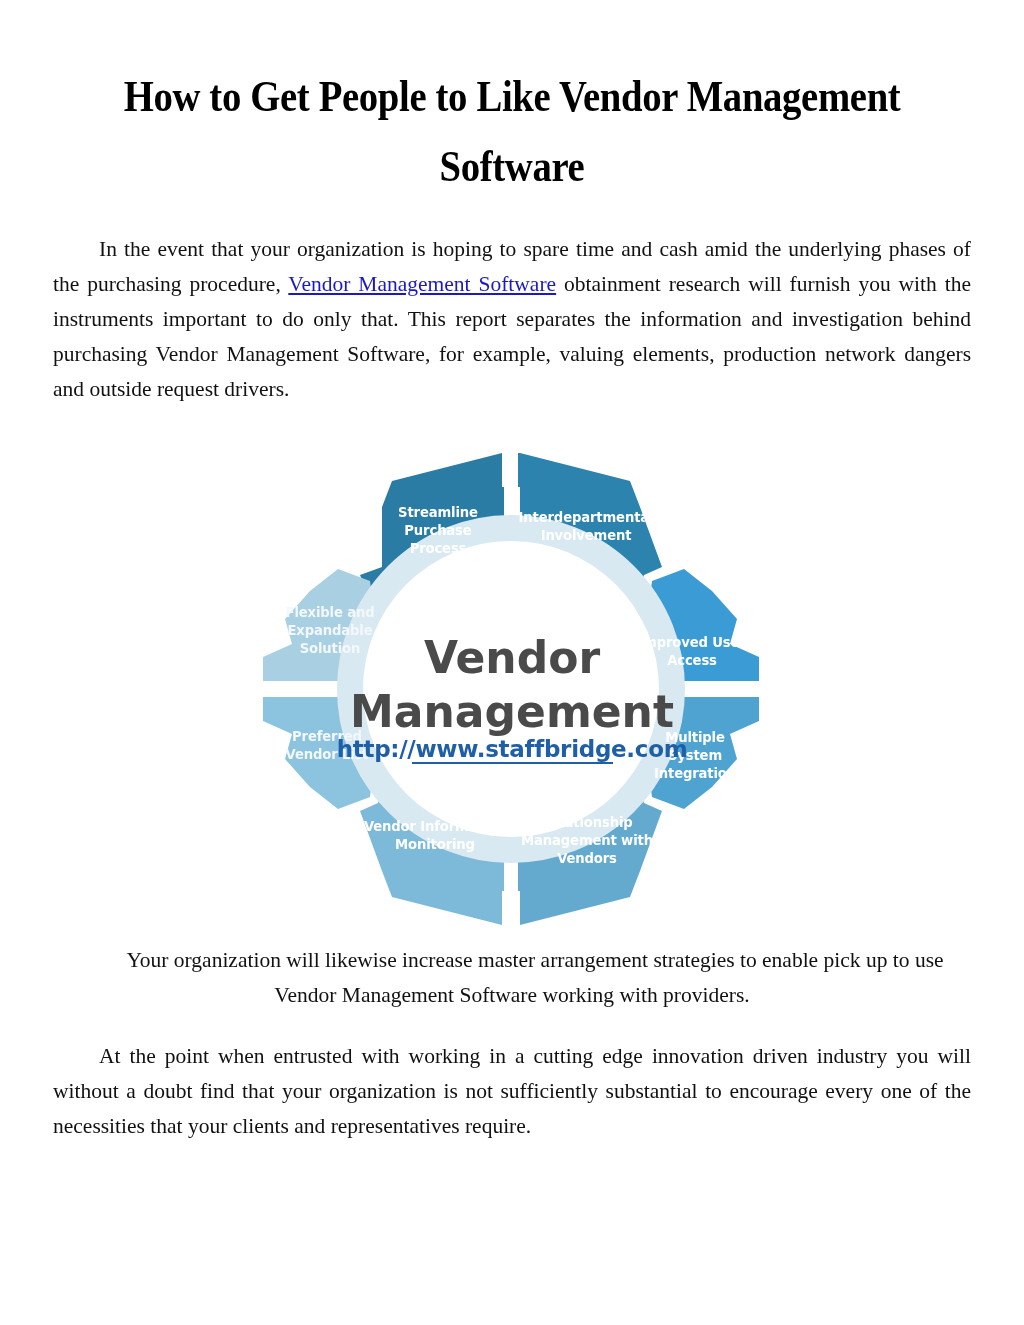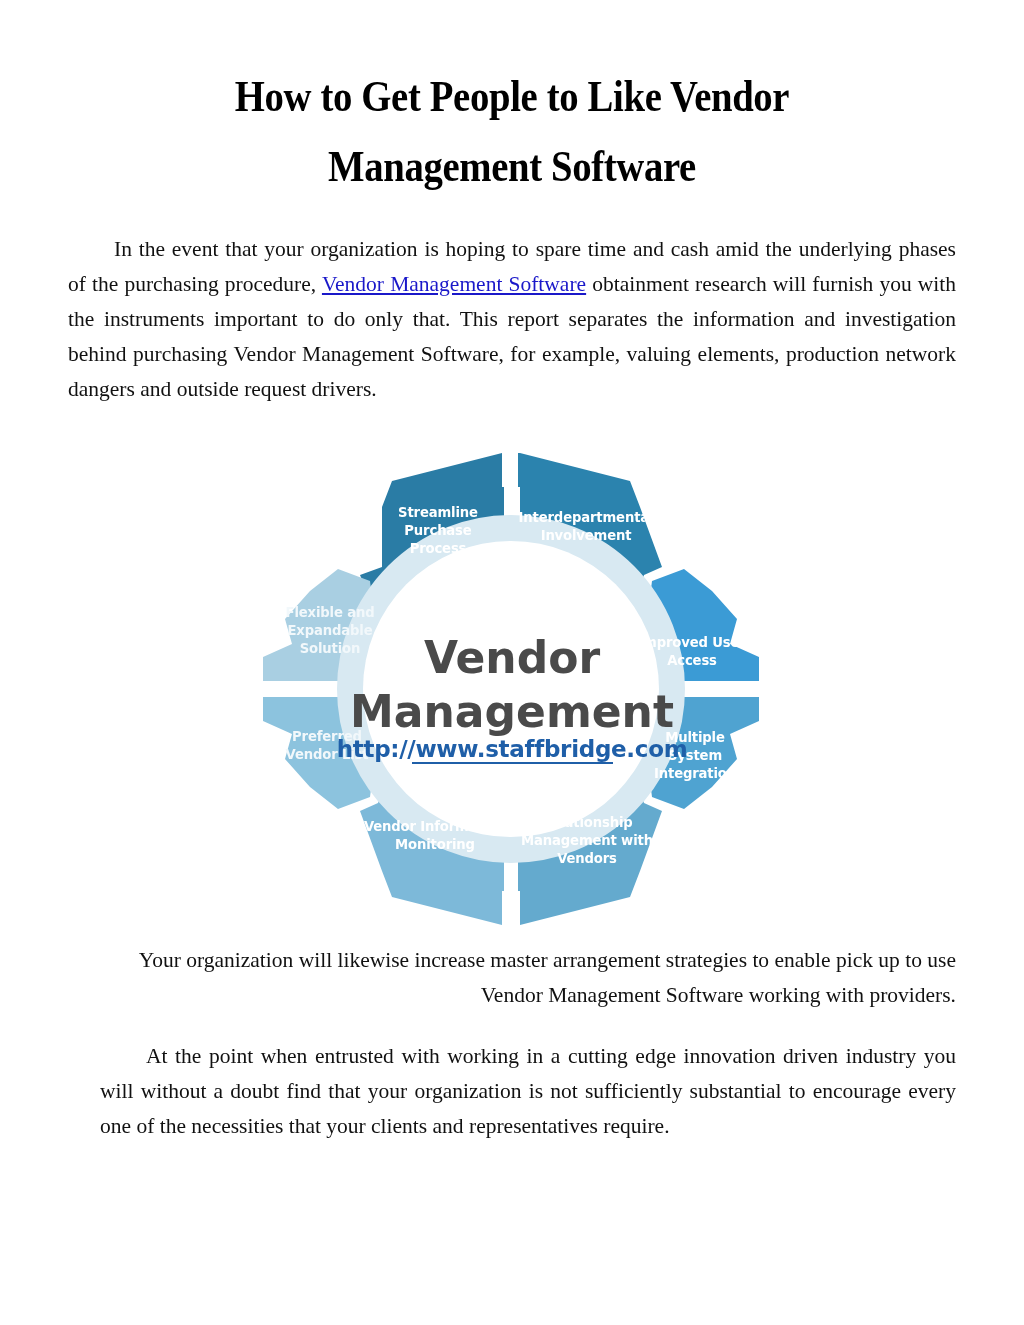--- a/index.html
+++ b/index.html
@@ -15,21 +15,21 @@
     font-family: "Liberation Serif", "DejaVu Serif", serif;
     color: #000000;
   }
 
   .page {
     position: absolute;
     left: 0; top: 0;
     width: 1024px;
     height: 1325px;
     box-sizing: border-box;
-    padding: 0 68px;
+    padding: 0 53px;
   }
 
   
   .doc-title {
     margin: 0;
     padding-top: 62px;
     text-align: center;
     font-family: "Liberation Serif", "DejaVu Serif", serif;
     font-weight: bold;
     font-size: 45px;
@@ -42,25 +42,25 @@
 
   
   .para {
     margin: 0;
     font-size: 21.5px;
     line-height: 1.63;
     color: #111111;
     text-indent: 46px;
   }
   .para.justify { text-align: justify; text-justify: inter-word; }
-  .para.left    { text-align: right; }
+  .para.left    { text-align: center; }
 
   .para-1 { margin-top: 30px; }
   .para-2 { margin-top: 12px; }
-  .para-3 { margin-top: 26px; margin-left: 32px; }
+  .para-3 { margin-top: 26px; }
 
   .doc-link {
     color: #1a18c9;
     text-decoration: underline;
     text-underline-offset: 2px;
   }
 
   
   .diagram-wrap {
     position: relative;

